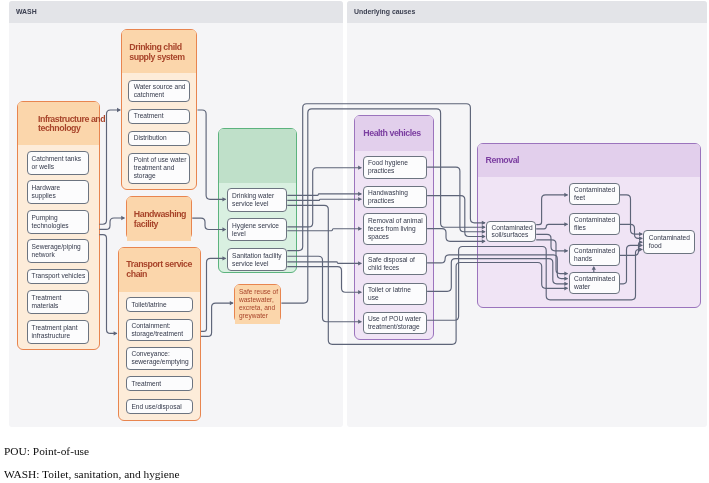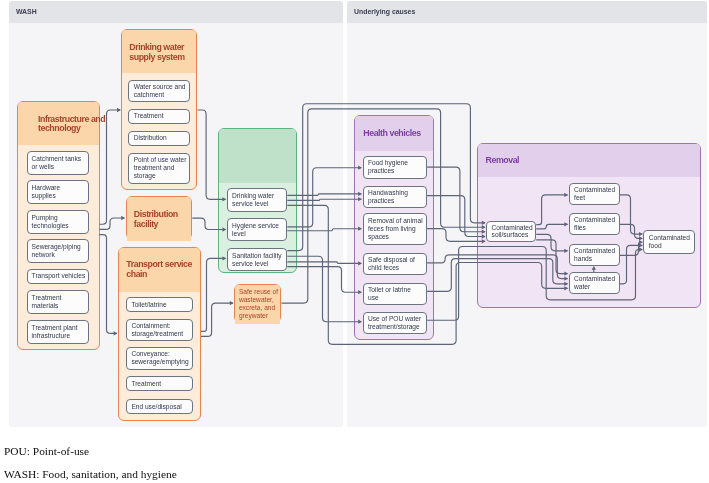--- a/index.html
+++ b/index.html
@@ -58,37 +58,37 @@
     </div>
 <div class="leaf" style="left:26.6px;top:290px;width:62px;height:24px;padding-left:4.0px;">
       <span style="width:54.1px;">Treatment materials</span>
     </div>
 <div class="leaf" style="left:26.6px;top:319.8px;width:62px;height:24px;padding-left:4.0px;">
       <span style="width:54.1px;">Treatment plant infrastructure</span>
     </div>
 <div class="grp" style="left:121.4px;top:29.3px;width:76.1px;height:160.9px;border-color:#e8854f;background:#fdecd9;">
       <div class="grp-head" style="height:43.1px;background:#fbd6ab;"></div>
     </div>
-<div class="grp-title" style="left:129.3px;top:43.4px;width:60.0px;color:#a8442a;">Drinking water supply system</div>
+<div class="grp-title" style="left:129.3px;top:43.4px;width:60.0px;color:#a8442a;">Drinking child supply system</div>
 <div class="leaf" style="left:128.4px;top:79.8px;width:61.6px;height:22.5px;padding-left:4.3px;">
       <span style="width:54.1px;">Water source and catchment</span>
     </div>
 <div class="leaf" style="left:128.4px;top:108.8px;width:61.6px;height:15px;padding-left:4.3px;">
       <span style="width:54.1px;">Treatment</span>
     </div>
 <div class="leaf" style="left:128.4px;top:130.8px;width:61.6px;height:15px;padding-left:4.3px;">
       <span style="width:54.1px;">Distribution</span>
     </div>
 <div class="leaf" style="left:128.4px;top:152.8px;width:61.6px;height:31px;padding-left:4.3px;">
       <span style="width:54.1px;">Point of use water treatment and storage</span>
     </div>
 <div class="grp" style="left:125.6px;top:196.2px;width:66.7px;height:44.2px;border-color:#e8854f;background:#fdecd9;">
       <div class="grp-head" style="height:44.2px;background:#fbd6ab;"></div>
     </div>
-<div class="grp-title" style="left:133.8px;top:210.4px;width:56.0px;color:#a8442a;">Distribution facility</div>
+<div class="grp-title" style="left:133.8px;top:210.4px;width:56.0px;color:#a8442a;">Handwashing facility</div>
 <div class="grp" style="left:118.0px;top:247.0px;width:83.0px;height:174.0px;border-color:#e8854f;background:#fdecd9;">
       <div class="grp-head" style="height:43.6px;background:#fbd6ab;"></div>
     </div>
 <div class="grp-title" style="left:126.3px;top:260.0px;width:68.0px;color:#a8442a;">Transport service chain</div>
 <div class="leaf" style="left:126.2px;top:297.3px;width:66.7px;height:15px;padding-left:4.2px;">
       <span style="width:58.4px;">Toilet/latrine</span>
     </div>
 <div class="leaf" style="left:126.2px;top:318.5px;width:66.7px;height:22.7px;padding-left:4.2px;">
       <span style="width:58.4px;">Containment: storage/treatment</span>
     </div>
@@ -221,14 +221,14 @@
       <path d="M620,194.9 L626.5,194.9 Q630.5,194.9 630.5,198.9 L630.5,230.1 Q630.5,234.1 634.5,234.1 L642.2,234.1"></path>
       <polygon points="642.8,234.1 639.03,231.968 639.03,236.232"></polygon>
       <path d="M620,224.3 L630.5,224.3 Q634.5,224.3 634.5,228.3 L634.5,234.55 Q634.5,238.4 638.35,238.4 L642.2,238.4"></path>
       <polygon points="642.8,238.4 639.03,236.268 639.03,240.532"></polygon>
       <path d="M620,255.3 L634.5,255.3 Q638.5,255.3 638.5,251.3 L638.5,244.05 Q638.5,242.2 640.35,242.2 L642.2,242.2"></path>
       <polygon points="642.8,242.2 639.03,240.06799999999998 639.03,244.332"></polygon>
       <path d="M620,283.8 L623.25,283.8 Q626.5,283.8 626.5,280.55 L626.5,249.4 Q626.5,245.4 630.5,245.4 L642.2,245.4"></path>
       <polygon points="642.8,245.4 639.03,243.268 639.03,247.532"></polygon>
     </svg>
 <div class="footnote" style="left:4px;top:445px;">POU: Point-of-use</div>
-<div class="footnote" style="left:4px;top:468px;">WASH: Food, sanitation, and hygiene</div>
+<div class="footnote" style="left:4px;top:468px;">WASH: Toilet, sanitation, and hygiene</div>
 </div>
 
 </body></html>

